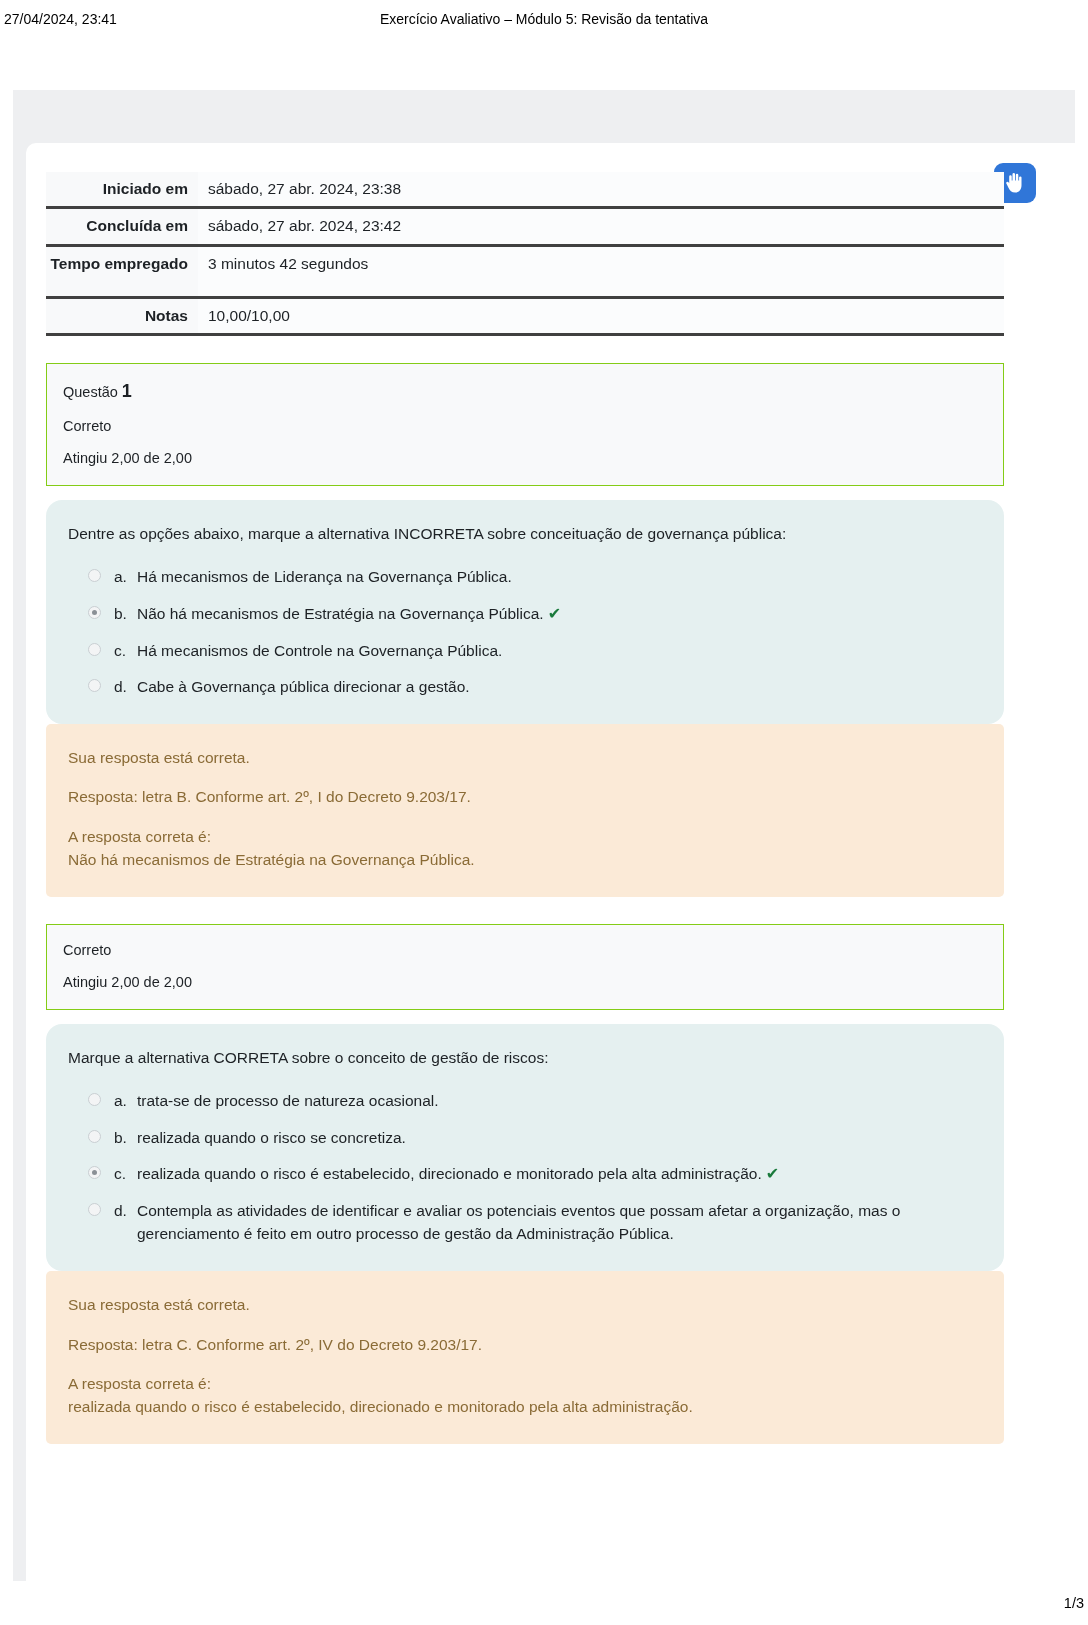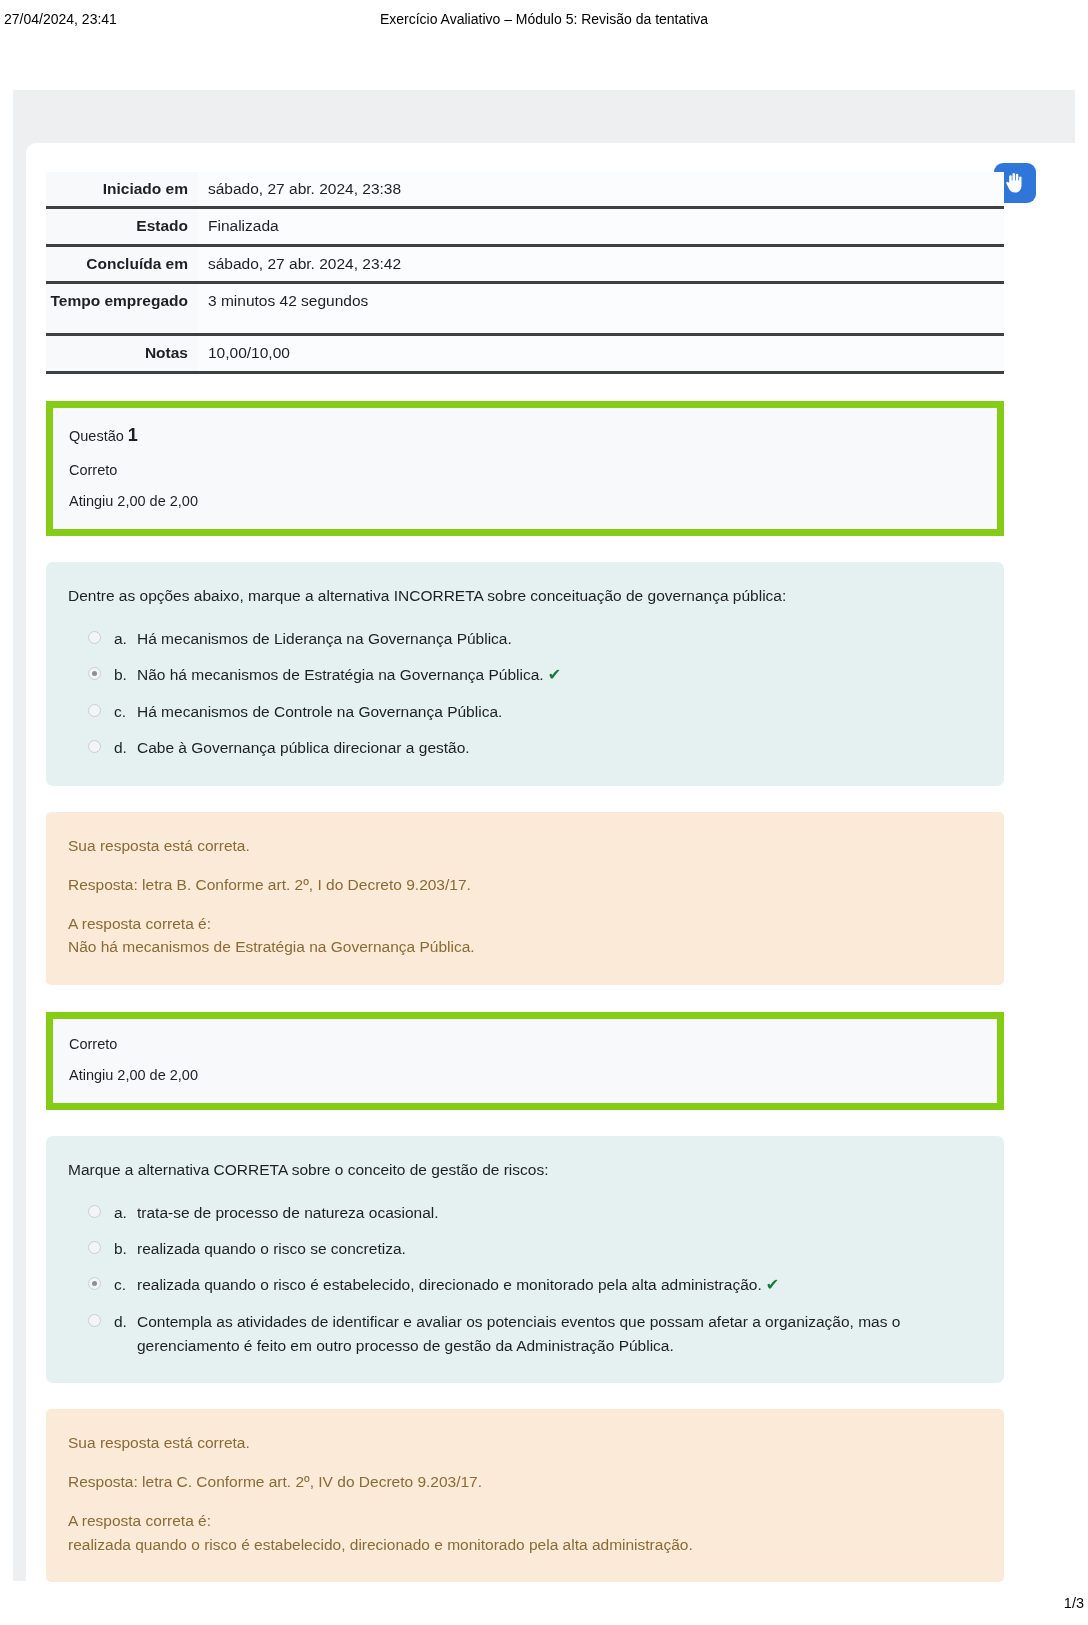--- a/index.html
+++ b/index.html
@@ -98,38 +98,38 @@
     line-height: 1.45;
   }
   table.summary tr.tall th,
   table.summary tr.tall td { height: 52px; }
   table.summary .b { font-weight: 700; }
 
   
   .qinfo {
     margin-top: 27px;
     width: 958px;
-    border: 7px solid #84cc16;
+    border: 1px solid #84cc16;
     background: #f8f9fa;
     padding: 14px 16px 16px 16px;
     font-size: 14.5px;
     color: #1d2125;
     line-height: 1.55;
   }
   .qinfo .qno { margin-bottom: 9px; }
   .qinfo .qno b { font-size: 18px; font-weight: 700; }
   .qinfo .qstate { margin-bottom: 9px; }
   .qinfo .qmark { }
 
   
   .qbody {
-    margin-top: 26px;
+    margin-top: 14px;
     width: 958px;
     background: #e5f0f0;
-    border-radius: 7px;
+    border-radius: 16px;
     padding: 22px 22px 26px 22px;
     font-size: 15.5px;
     color: #1d2125;
     line-height: 1.5;
   }
   .qtext { margin: 0 0 20px 0; }
   .answers { margin: 0; padding: 0; list-style: none; }
   .answer {
     display: flex;
     align-items: flex-start;
@@ -162,21 +162,20 @@
   .atext { flex: 1 1 auto; }
   .tick {
     color: #1a7a3c;
     font-weight: 700;
     font-size: 16px;
     padding-left: 4px;
   }
 
   
   .feedback {
-    margin-top: 26px;
     width: 958px;
     background: #fbead7;
     border-radius: 5px;
     padding: 22px 22px 26px 22px;
     font-size: 15.5px;
     color: #8a6b36;
     line-height: 1.5;
   }
   .feedback p { margin: 0 0 16px 0; }
   .feedback p:last-child { margin-bottom: 0; }
@@ -220,24 +219,20 @@
     </span>
   </div>
 
   <div class="content">
 
     <table class="summary">
       <tbody>
         <tr>
           <th>Iniciado em</th>
           <td>sábado, 27 abr. 2024, 23:38</td>
-        </tr>
-        <tr>
-          <th>Estado</th>
-          <td>Finalizada</td>
         </tr>
         <tr>
           <th>Concluída em</th>
           <td>sábado, 27 abr. 2024, 23:42</td>
         </tr>
         <tr class="tall">
           <th>Tempo empregado</th>
           <td>3 minutos 42 segundos</td>
         </tr>
         <tr>

